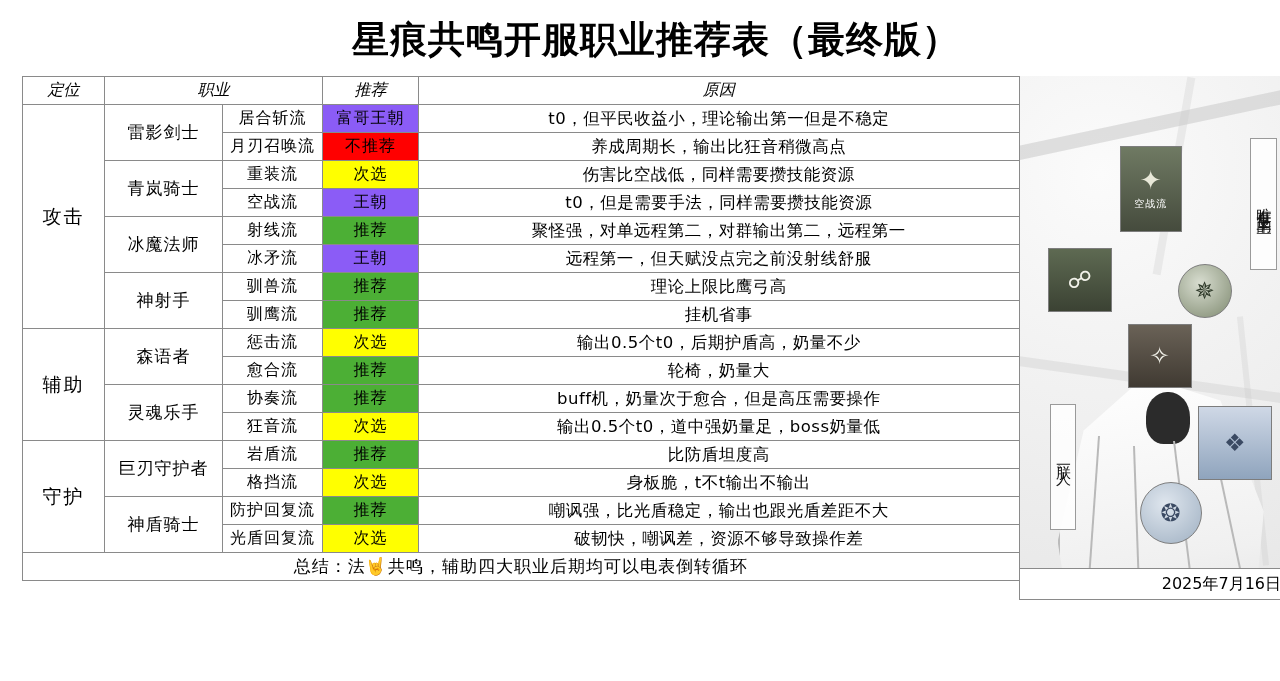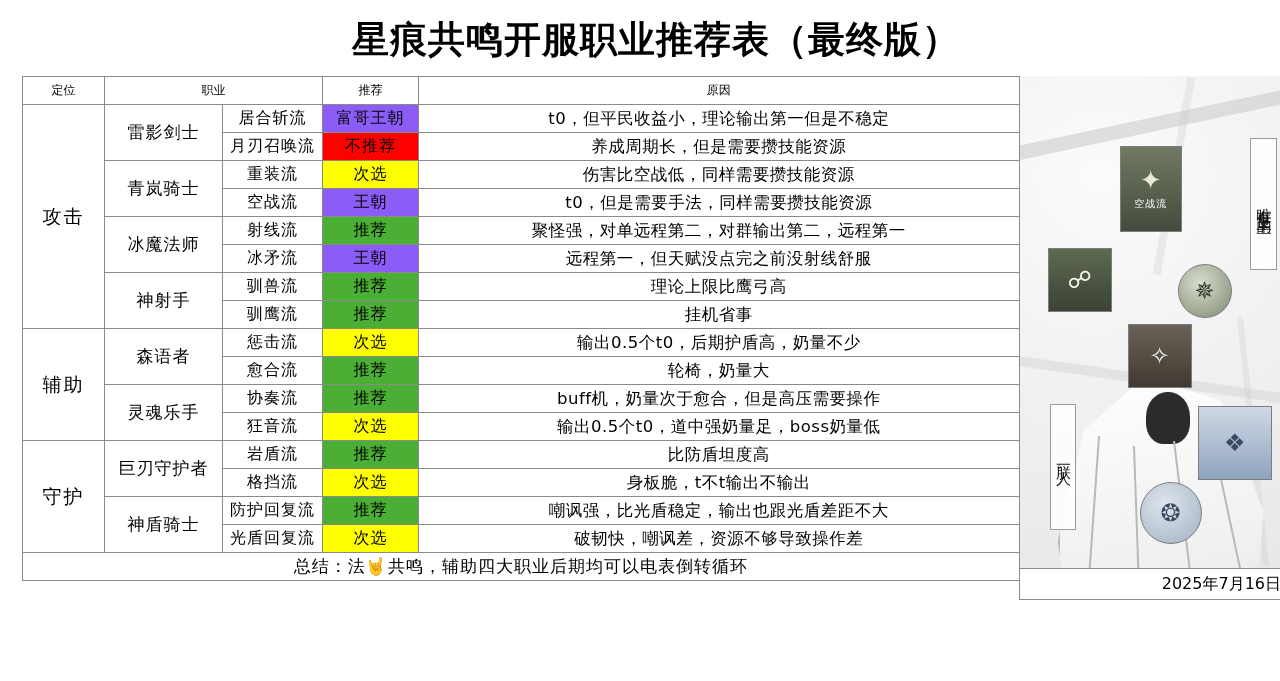--- a/index.html
+++ b/index.html
@@ -48,21 +48,22 @@
     text-align: center;
     vertical-align: middle;
     height: 27px;
     padding: 0 2px;
     font-weight: normal;
     white-space: nowrap;
     overflow: hidden;
   }
   .hdr td {
     height: 29px;
-    font-size: 12px;
+    font-size: 16px;
+    font-style: italic;
   }
   .col-role   { width: 82px; }
   .col-class  { width: 118px; }
   .col-build  { width: 100px; }
   .col-rec    { width: 96px; }
   .col-reason { width: auto; }
 
   td.role { font-size: 19px; letter-spacing: 2px; }
   td.cls  { font-size: 17px; letter-spacing: 1px; }
   td.build { font-size: 16px; letter-spacing: 1px; }
@@ -232,21 +233,21 @@
       <tr>
             <td class="role" rowspan="8">攻击</td>
             <td class="cls" rowspan="2">雷影剑士</td>
             <td class="build">居合斩流</td>
             <td class="rec rec-orange">富哥王朝</td>
             <td class="reason">t0，但平民收益小，理论输出第一但是不稳定</td>
           </tr>
           <tr>
             <td class="build">月刃召唤流</td>
             <td class="rec rec-red">不推荐</td>
-            <td class="reason">养成周期长，但是需要攒技能资源</td>
+            <td class="reason">养成周期长，输出比狂音稍微高点</td>
           </tr>
           <tr>
             <td class="cls" rowspan="2">青岚骑士</td>
             <td class="build">重装流</td>
             <td class="rec rec-yellow">次选</td>
             <td class="reason">伤害比空战低，同样需要攒技能资源</td>
           </tr>
           <tr>
             <td class="build">空战流</td>
             <td class="rec rec-orange">王朝</td>

